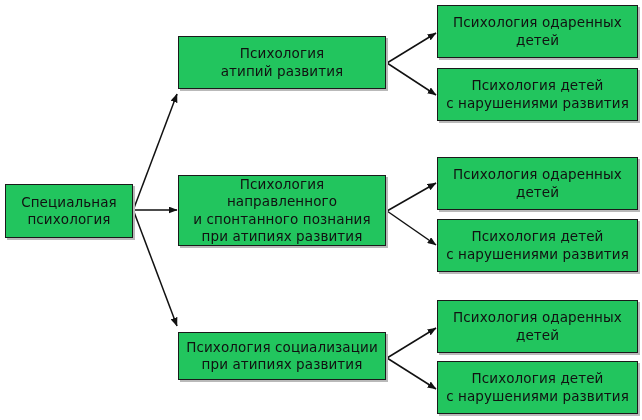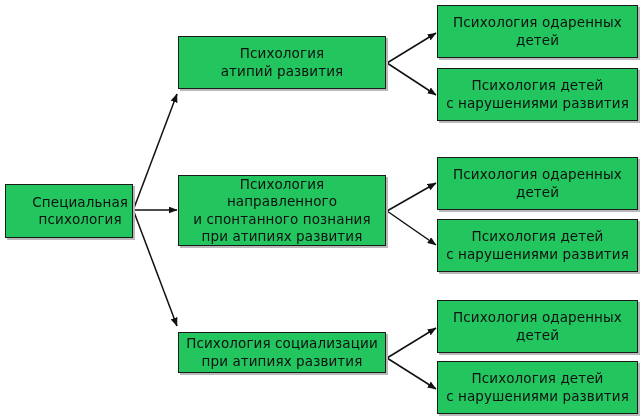--- a/index.html
+++ b/index.html
@@ -37,21 +37,21 @@
     align-items: center;
     justify-content: center;
     text-align: center;
     color: #111111;
     font-size: 13.5px;
     line-height: 1.28;
     letter-spacing: 0.1px;
     white-space: pre-line;
     padding: 0 4px;
   }
-  .node.root { font-size: 13.5px; justify-content: flex-end; }
+  .node.root { font-size: 13.5px; }
   .node.mid  { font-size: 13.5px; }
   .node.leaf { font-size: 13.5px; }
 </style>
 </head>
 <body>
 
 <div id="diagram-root">
 
   <svg id="edge-layer" width="642" height="420" viewBox="0 0 642 420" xmlns="http://www.w3.org/2000/svg">
     <defs>
@@ -101,21 +101,21 @@
   </div>
   <div class="node leaf" style="left:437px; top:157px; width:201px; height:53px;">
     <span>Психология одаренных
 детей</span>
   </div>
   <div class="node leaf" style="left:437px; top:219px; width:201px; height:53px;">
     <span>Психология детей
 с нарушениями развития</span>
   </div>
 
-  <div class="node mid" style="left:178px; top:332px; width:208px; height:41px;">
+  <div class="node mid" style="left:178px; top:332px; width:208px; height:48px;">
     <span>Психология социализации
 при атипиях развития</span>
   </div>
   <div class="node leaf" style="left:437px; top:300px; width:201px; height:53px;">
     <span>Психология одаренных
 детей</span>
   </div>
   <div class="node leaf" style="left:437px; top:361px; width:201px; height:53px;">
     <span>Психология детей
 с нарушениями развития</span>

